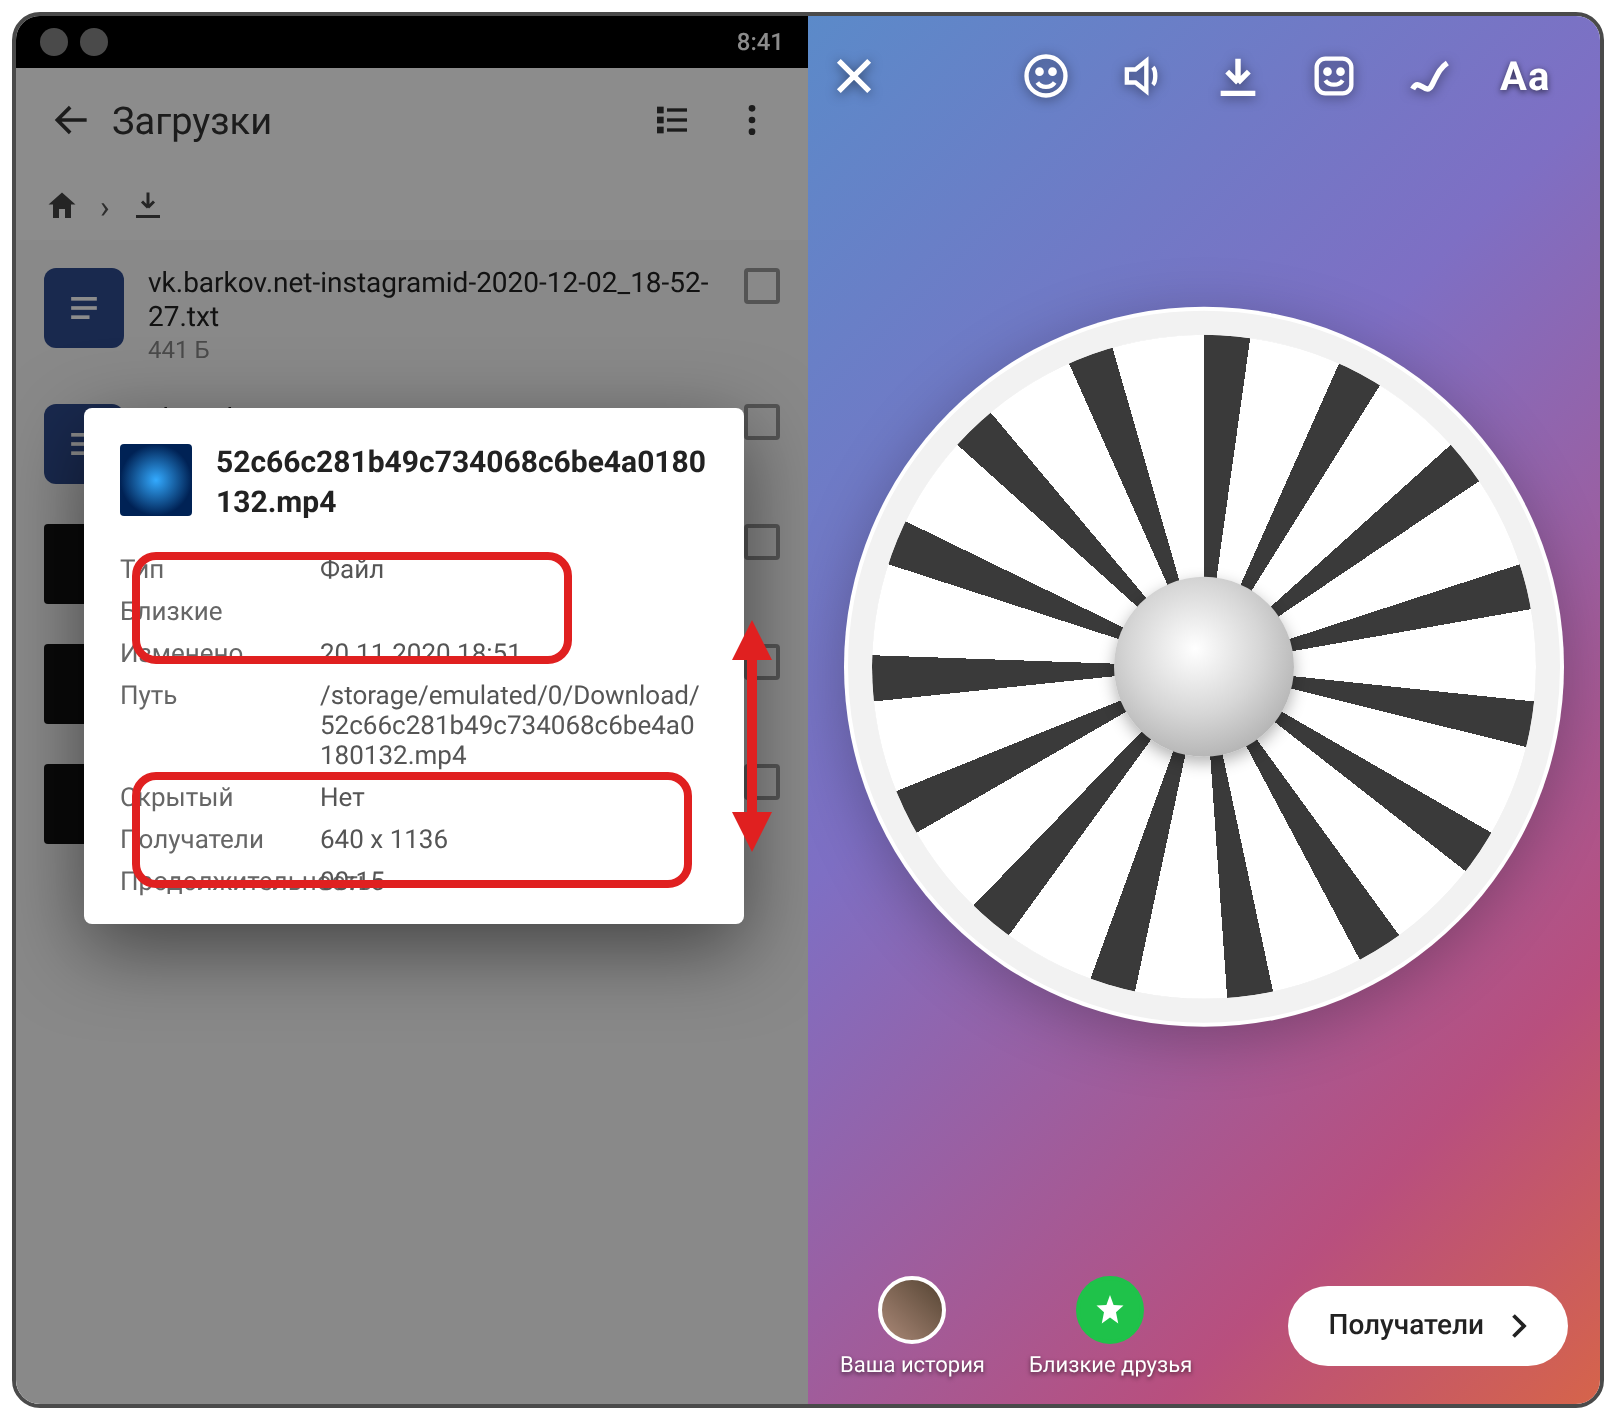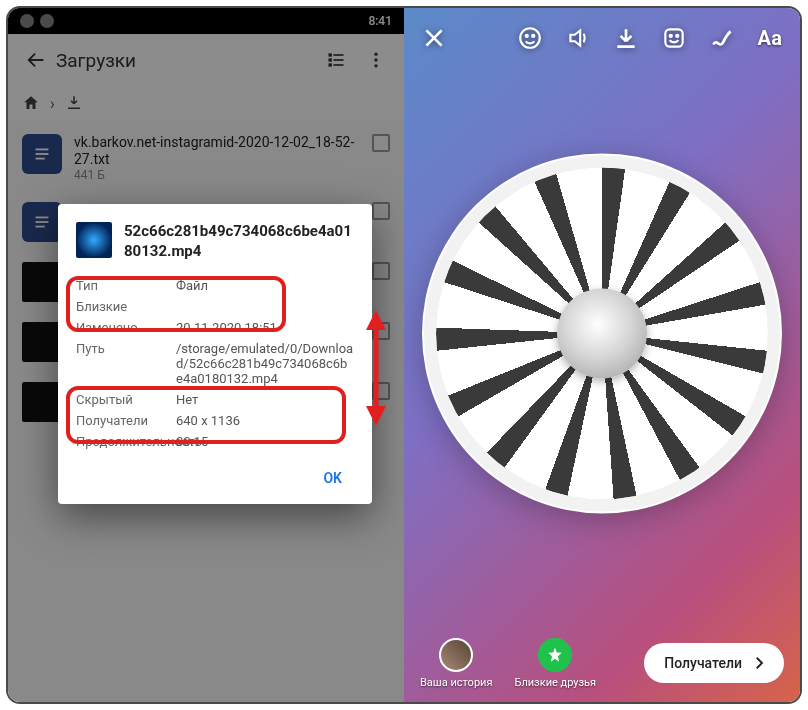--- a/index.html
+++ b/index.html
@@ -23,42 +23,42 @@
 .fitem{display:flex;align-items:flex-start;padding:10px 6px;gap:12px}
 .fthumb{width:40px;height:40px;border-radius:6px;background:#2f4b8f;display:flex;align-items:center;justify-content:center;flex:none}
 .fthumb.doc svg{width:22px;height:22px}
 .fthumb.img{background:#111;border-radius:2px}
 .finfo{flex:1;min-width:0}
 .fname{font-size:14px;color:#222;line-height:1.2;word-break:break-all}
 .fsize{font-size:12px;color:#888}
 .fcb{width:18px;height:18px;border:2px solid #999;border-radius:2px;flex:none}
 
 
-.dialog{position:absolute;z-index:10;left:50px;right:32px;top:196px;background:#fff;border-radius:4px;box-shadow:0 12px 40px rgba(0,0,0,.5);padding:18px 18px 10px}
+.dialog{position:absolute;z-index:10;left:34px;right:32px;top:196px;background:#fff;border-radius:4px;box-shadow:0 12px 40px rgba(0,0,0,.5);padding:18px 18px 10px}
 .dhead{display:flex;gap:12px;margin-bottom:14px}
 .dthumb{width:36px;height:36px;background:radial-gradient(circle at 50% 50%,#3af 0%,#025 70%);border-radius:2px;flex:none}
 .dtitle{font-size:15px;font-weight:700;color:#222;word-break:break-all;line-height:1.3}
 .props{font-size:13px;color:#555}
 .prow{display:flex;padding:3px 0}
 .plabel{width:100px;color:#666;flex:none}
 .pval{flex:1;word-break:break-all}
 .dbtn{text-align:right;padding-top:10px}
 .dbtn button{border:none;background:none;color:#1a73e8;font-weight:600;font-size:14px;padding:8px 12px;cursor:pointer}
 
 
 .hl{position:absolute;border:4px solid #e02020;border-radius:12px;z-index:20;pointer-events:none}
 .hl1{left:58px;top:268px;width:220px;height:56px}
 .hl2{left:58px;top:378px;width:280px;height:58px}
 .arr{position:absolute;z-index:20;left:348px;top:300px;pointer-events:none}
 .arr line,.arr path{stroke:#e02020;stroke-width:5;fill:none}
 .arr polygon{fill:#e02020}
 
 
 .rtop{position:absolute;top:0;left:0;right:0;height:60px;display:flex;align-items:center;padding:0 10px;gap:8px;z-index:3}
-.rib{width:40px;height:40px;display:flex;align-items:center;justify-content:center;color:#fff}
+.rib{width:40px;height:40px;display:flex;align-items:center;color:#fff}
 .rtop .sp{flex:1}
 .rib svg{width:26px;height:26px;filter:drop-shadow(0 1px 3px rgba(0,0,0,.5))}
 .rbot{position:absolute;bottom:0;left:0;right:0;height:78px;display:flex;align-items:center;padding:0 16px;gap:22px;z-index:3}
 .bitem{display:flex;flex-direction:column;align-items:center;gap:4px;color:#fff}
 .bitem .c{width:34px;height:34px;border-radius:50%;border:2px solid #fff;display:flex;align-items:center;justify-content:center}
 .bitem .c.g{background:#1fc24a;border-color:#1fc24a}
 .bitem .c.av{background:linear-gradient(45deg,#a87,#543)}
 .bitem span{font-size:11px;text-shadow:0 1px 2px rgba(0,0,0,.6)}
 .pill{margin-left:auto;background:#fff;border-radius:22px;height:40px;padding:0 16px 0 20px;display:flex;align-items:center;gap:8px;color:#222;font-size:14px;font-weight:500}
 .pill svg{width:18px;height:18px}
@@ -191,21 +191,20 @@
           </div>
       <div class="prow">
             <div class="plabel">Получатели</div>
             <div class="pval">640 x 1136</div>
           </div>
       <div class="prow">
             <div class="plabel">Продолжительность</div>
             <div class="pval">00:15</div>
           </div>
     </div>
-    <div class="dbtn"><button>OK</button></div>
   </div>
 
   <div class="hl hl1"></div>
   <div class="hl hl2"></div>
   <svg class="arr" width="40" height="120" viewBox="0 0 40 120">
     <line x1="20" y1="15" x2="20" y2="105"></line>
     <polygon points="20,2 10,22 30,22"></polygon>
     <polygon points="20,118 10,98 30,98"></polygon>
   </svg>
 </div>

